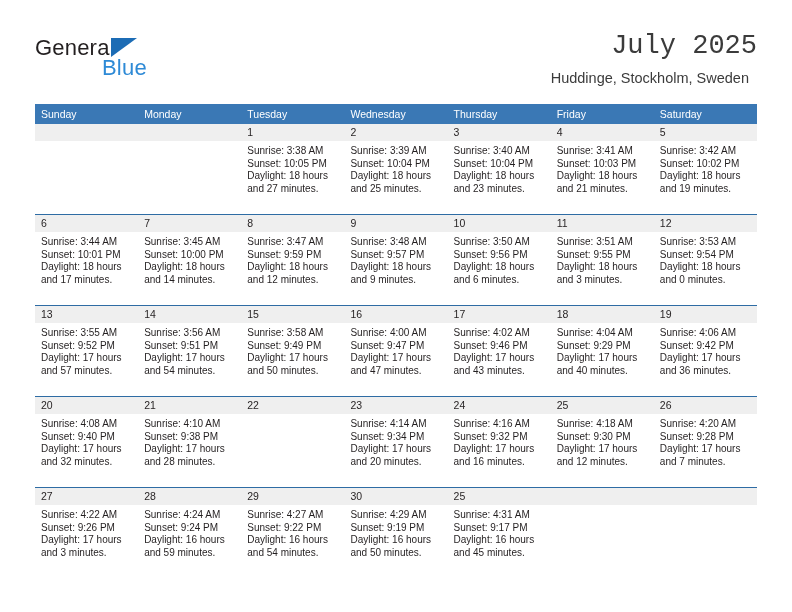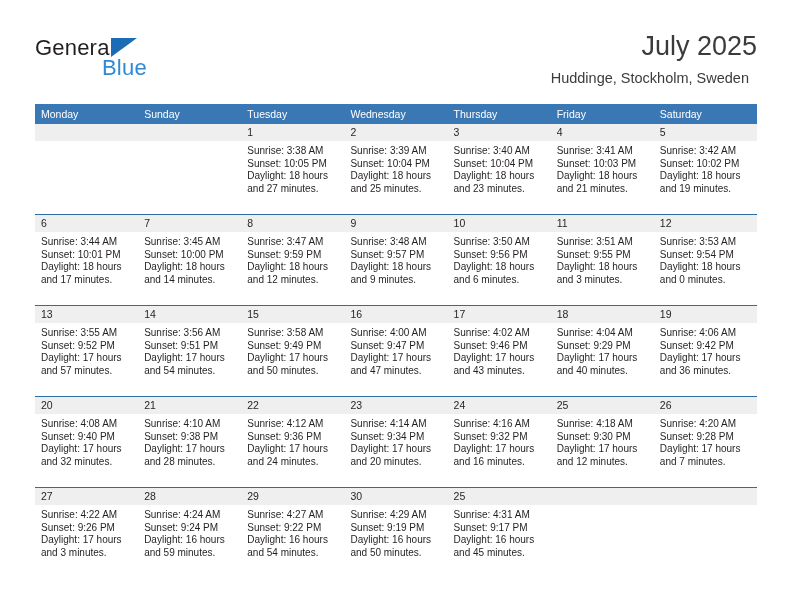--- a/index.html
+++ b/index.html
@@ -68,20 +68,21 @@
     right: 35px;
     top: 30px;
     text-align: right;
   }
   .cal-title {
     font-size: 27px;
     color: #3b3b3b;
     line-height: 32px;
     font-weight: normal;
     margin: 0;
+    font-family: Liberation Mono, monospace;
   }
   .cal-subtitle {
     font-size: 14.5px;
     color: #3b3b3b;
     line-height: 20px;
     margin: 6px 8px 0 0;
     font-weight: normal;
   }
 
   
@@ -158,22 +159,22 @@
       <span class="logo-blue">Blue</span>
     </div>
     <div class="title-block">
       <h1 class="cal-title">July 2025</h1>
       <h2 class="cal-subtitle">Huddinge, Stockholm, Sweden</h2>
     </div>
   </div>
 
   <div class="calendar">
     <div class="weekday-row">
+      <div class="weekday">Sunday</div>
       <div class="weekday">Monday</div>
-      <div class="weekday">Sunday</div>
       <div class="weekday">Tuesday</div>
       <div class="weekday">Wednesday</div>
       <div class="weekday">Thursday</div>
       <div class="weekday">Friday</div>
       <div class="weekday">Saturday</div>
     </div>
     <div id="weeks-container">
         <div class="week-row">
           <div class="day-cell empty">
             <span class="day-num"></span>
@@ -350,25 +351,20 @@
           <div class="day-cell">
             <span class="day-num">21</span>
             <div class="day-info">
               <div>Sunrise: 4:10 AM</div>
               <div>Sunset: 9:38 PM</div>
               <div class="daylight-line">Daylight: 17 hours and 28 minutes.</div>
             </div>
           </div>
           <div class="day-cell">
             <span class="day-num">22</span>
-            <div class="day-info">
-              <div>Sunrise: 4:12 AM</div>
-              <div>Sunset: 9:36 PM</div>
-              <div class="daylight-line">Daylight: 17 hours and 24 minutes.</div>
-            </div>
           </div>
           <div class="day-cell">
             <span class="day-num">23</span>
             <div class="day-info">
               <div>Sunrise: 4:14 AM</div>
               <div>Sunset: 9:34 PM</div>
               <div class="daylight-line">Daylight: 17 hours and 20 minutes.</div>
             </div>
           </div>
           <div class="day-cell">

